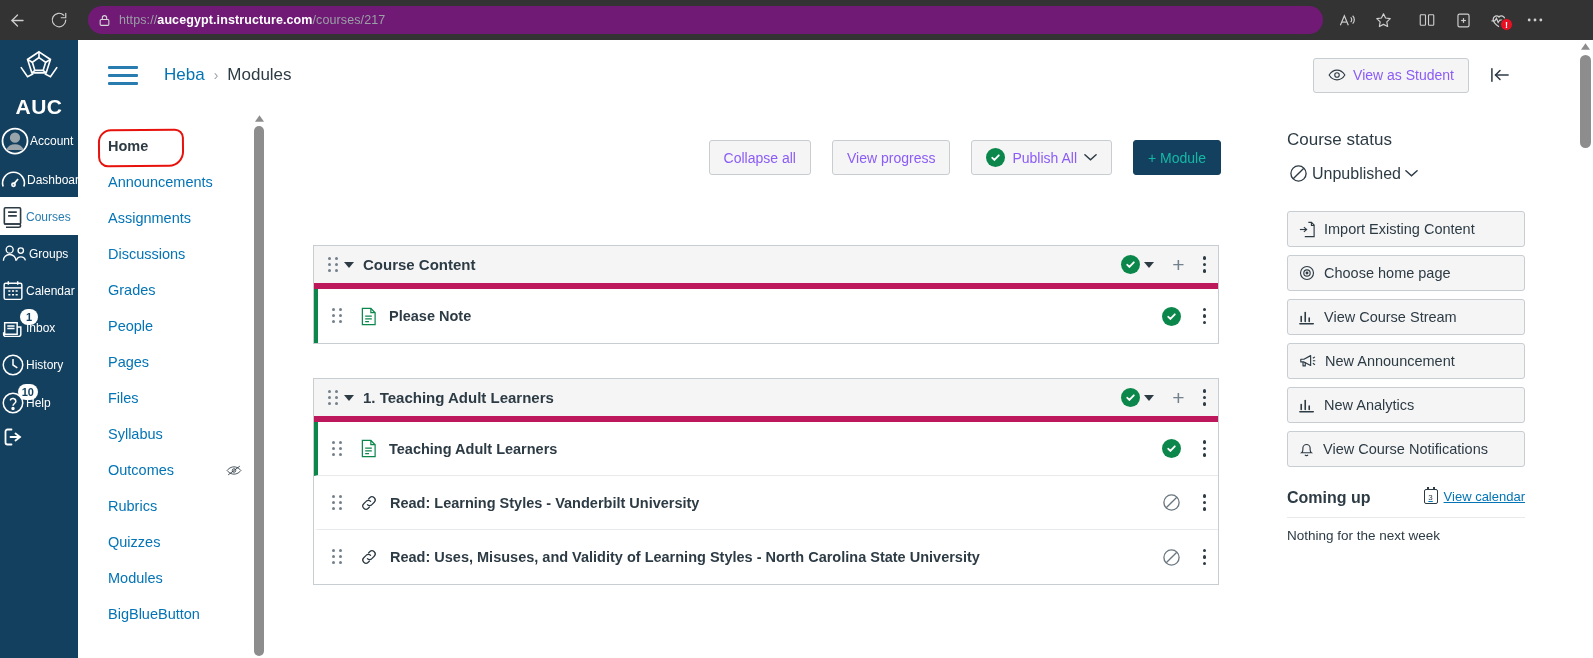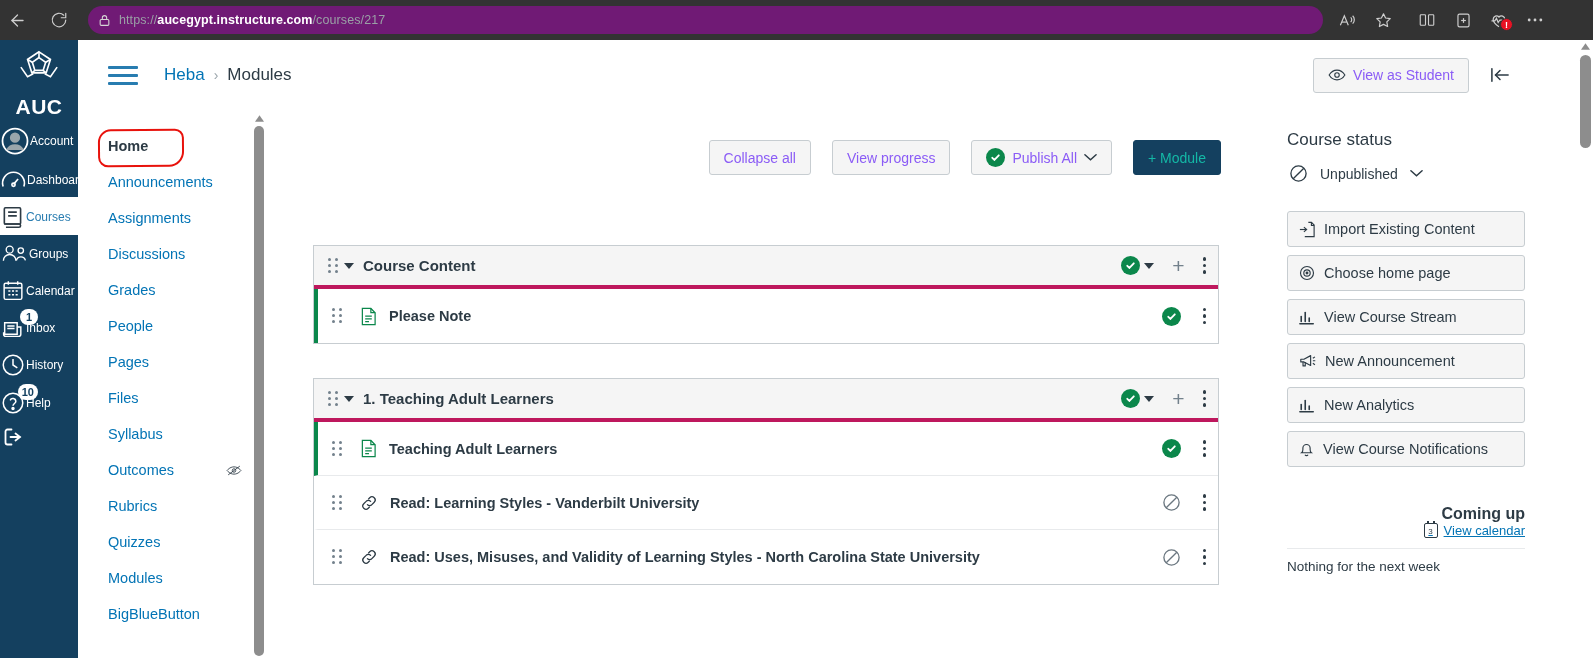--- a/index.html
+++ b/index.html
@@ -166,21 +166,21 @@
   
   .modules-area {
     position: absolute; top: 245px; left: 313px;
     width: 906px;
   }
   .module {
     border: 1px solid #c7cdd1; background: #ffffff;
     margin-bottom: 34px;
   }
   .module-header {
-    background: #f5f5f5; border-bottom: 4px solid #be185d;
+    background: #f5f5f5; border-bottom: 6px solid #be185d;
     height: 43px; display: flex; align-items: center;
     padding: 0 12px 0 14px;
   }
   .drag-handle {
     width: 10px; height: 16px; flex: none;
     display: grid; grid-template-columns: 3px 3px;
     grid-template-rows: 3px 3px 3px; gap: 3px 4px;
     margin-right: 6px;
   }
   .drag-handle i { background: #73818c; border-radius: 50%; display: block; width: 3px; height: 3px; }
@@ -219,35 +219,34 @@
   .item-actions { margin-left: auto; display: flex; align-items: center; gap: 22px; }
   .unpub-icon { color: #6b7780; display: flex; }
 
   
   .right-sidebar {
     position: absolute; top: 130px; left: 1287px;
     width: 245px;
   }
   .rs-title { font-size: 17px; color: #2d3b45; margin-bottom: 14px; }
   .rs-status {
-    display: flex; align-items: center; gap: 12px;
-    font-size: 14px; color: #2d3b45; margin-bottom: 28px;
+    display: flex; align-items: center; gap: 4px;
+    font-size: 16px; color: #2d3b45; margin-bottom: 28px;
     padding-left: 2px;
   }
   .rs-btn {
     display: flex; align-items: center; gap: 9px;
     width: 238px; height: 36px;
     border: 1px solid #c7cdd1; background: #f5f5f5;
     border-radius: 3px; margin-bottom: 8px;
     padding: 0 11px; font-size: 14.5px; color: #2d3b45;
   }
   .rs-coming {
-    display: flex; align-items: flex-end; margin-top: 38px;
+    display: flex; align-items: flex-start; margin-top: 22px;
     width: 238px;
-    flex-direction: column;
   }
   .rs-coming-title { font-size: 16px; font-weight: bold; color: #2d3b45; }
   .rs-cal-link {
     margin-left: auto; display: flex; align-items: center; gap: 6px;
     font-size: 13px; color: #0374b5;
   }
   .rs-empty {
     font-size: 13.5px; color: #2d3b45; margin-top: 10px;
     border-top: 1px solid #e8eaec; padding-top: 10px; width: 238px;
   }

